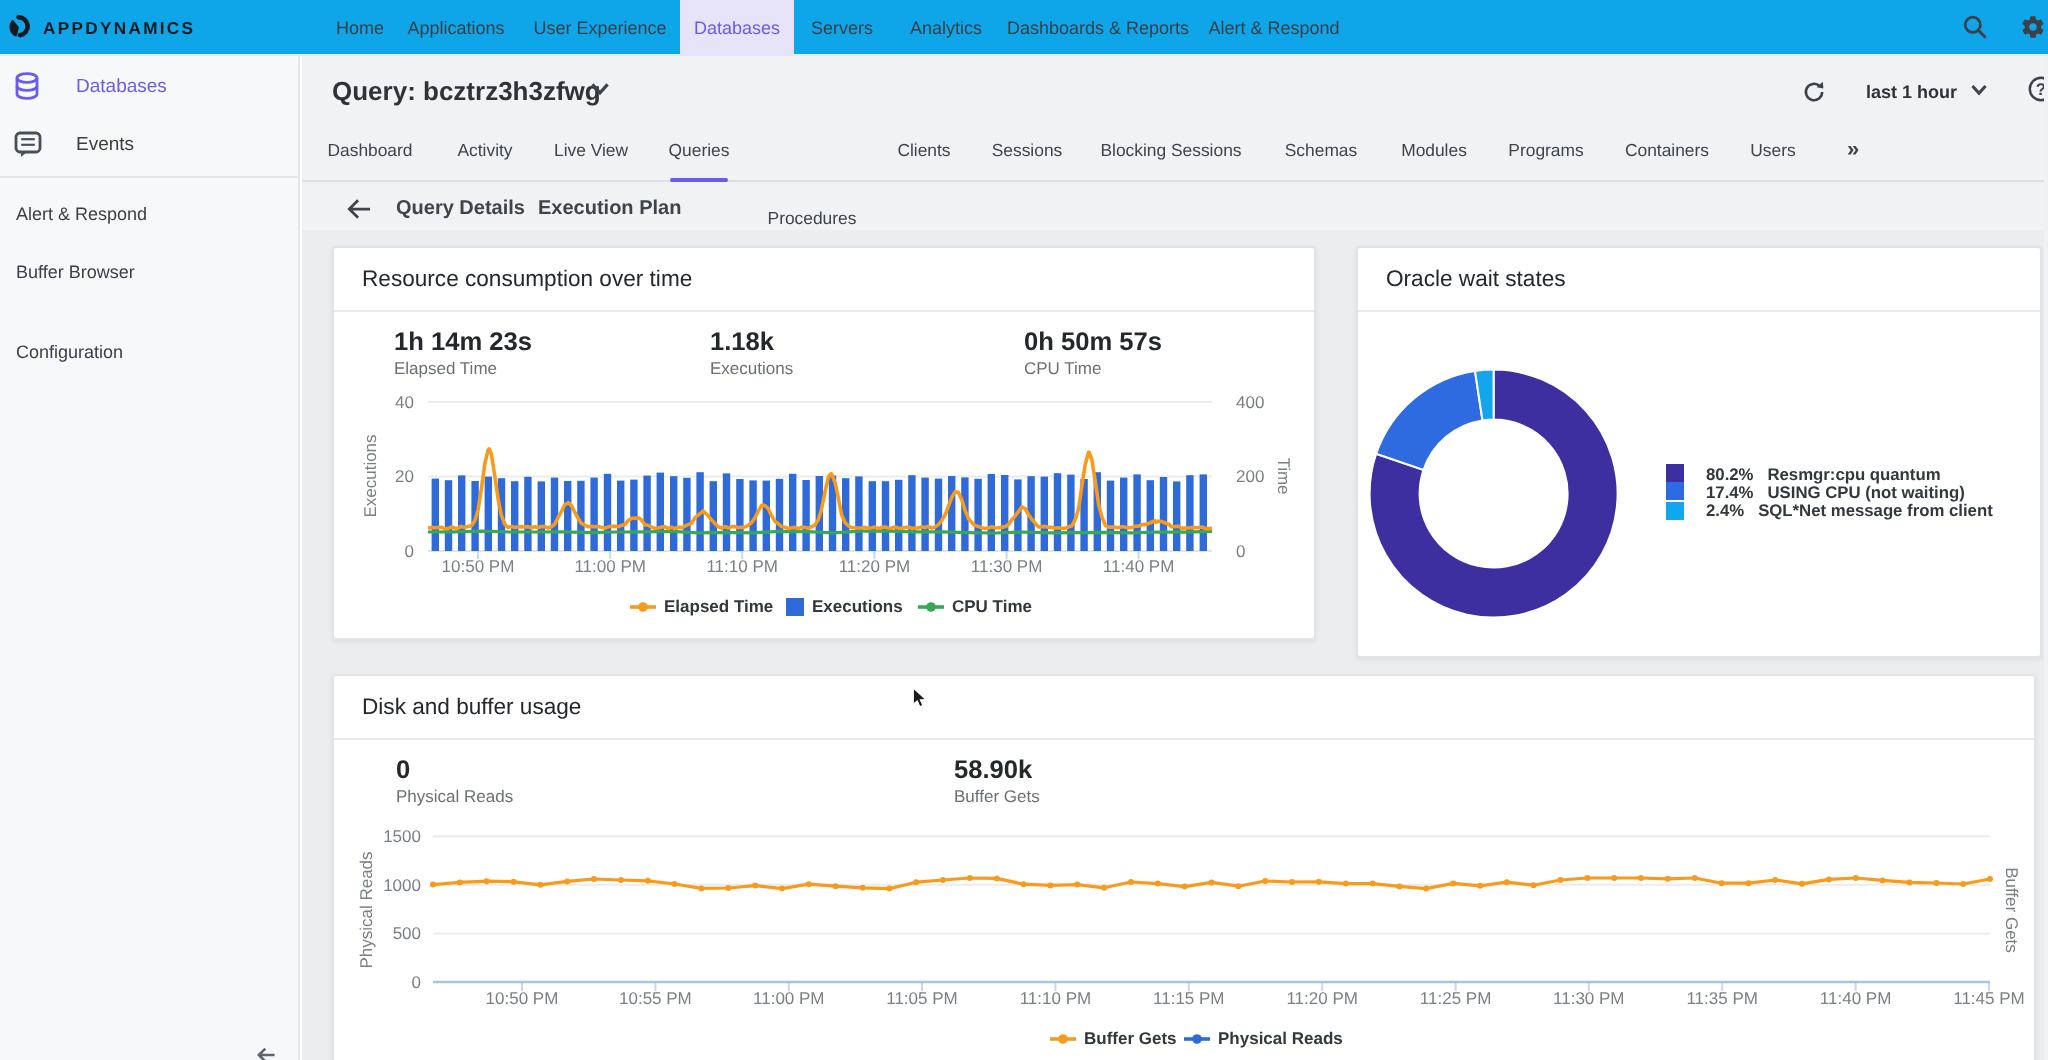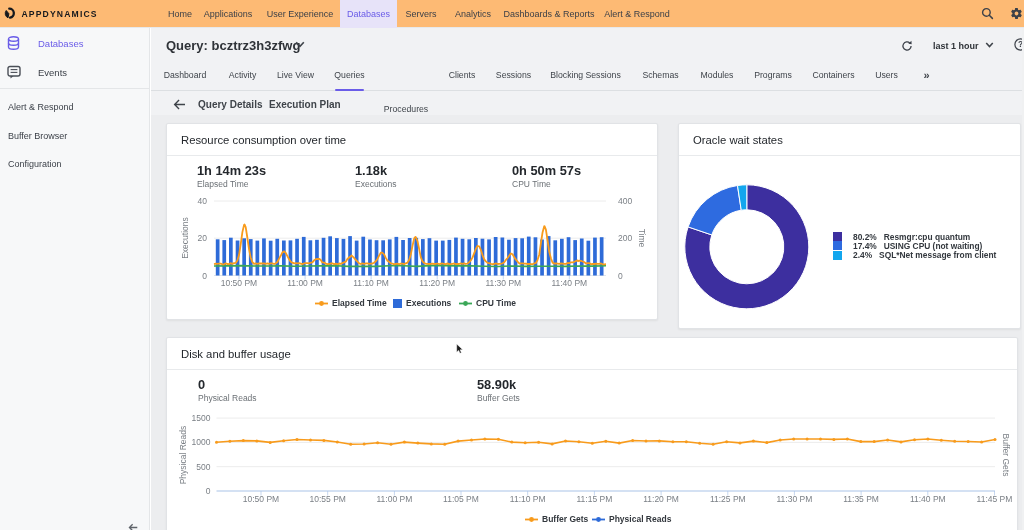--- a/index.html
+++ b/index.html
@@ -1,21 +1,21 @@
 <!DOCTYPE html>
 <html><head>
 <meta charset="utf-8">
 <style>
 * { margin:0; padding:0; box-sizing:border-box; }
 html,body { width:1024px; height:530px; overflow:hidden; font-family:"Liberation Sans", sans-serif; background:#fff; }
 .abs { position:absolute; }
 .ax { font:8.5px "Liberation Sans", sans-serif; fill:#7a7f85; }
 
 
-#topnav { position:absolute; left:0; top:0; width:1024px; height:28px; background:#fdba74; border-bottom:1px solid #e7e9eb; z-index:5; }
+#topnav { position:absolute; left:0; top:0; width:1024px; height:28px; background:#0ea5e9; border-bottom:1px solid #e7e9eb; z-index:5; }
 .navitem { position:absolute; top:0; height:28px; line-height:28px; font-size:9px; color:#3a3f47; white-space:nowrap; transform:translateX(-50%); }
 #logo-text { position:absolute; left:21.5px; top:0; height:28px; line-height:29px; font-size:8.6px; font-weight:bold; letter-spacing:1.15px; color:#16191d; }
 
 
 #sidebar { position:absolute; left:0; top:28px; width:150px; height:502px; background:#f7f8f9; border-right:1px solid #e4e6e8; }
 .sideitem { position:absolute; left:38px; font-size:9.5px; color:#3a3f47; }
 .sideitem2 { position:absolute; left:8px; font-size:9px; color:#3a3f47; }
 
 
 #header { position:absolute; left:151px; top:28px; width:873px; height:87px; background:#f1f2f4; }
@@ -71,21 +71,21 @@
   <svg class="abs" style="left:7px;top:37px" width="14" height="14" viewBox="0 0 14 14">
     <rect x="1" y="1.5" width="12" height="9.5" rx="2" fill="none" stroke="#4a4f57" stroke-width="1.4"></rect>
     <path d="M3.5 11 L3.5 13.5 L6.5 11" fill="#4a4f57"></path>
     <line x1="3.6" y1="4.6" x2="10.4" y2="4.6" stroke="#4a4f57" stroke-width="1.1"></line>
     <line x1="3.6" y1="7.4" x2="10.4" y2="7.4" stroke="#4a4f57" stroke-width="1.1"></line>
   </svg>
   <div class="sideitem" style="top:39px;">Events</div>
   <div style="position:absolute;left:0;top:60px;width:150px;height:1px;background:#e4e6e8;"></div>
   <div class="sideitem2" style="top:74px;">Alert &amp; Respond</div>
   <div class="sideitem2" style="top:103px;">Buffer Browser</div>
-  <div class="sideitem2" style="top:131px;">Configuration</div>
+  <div class="sideitem2" style="top:143px;">Configuration</div>
   <svg class="abs" style="left:128px;top:495px" width="10" height="9" viewBox="0 0 14 12">
     <path d="M13 6 H2.5 M6.5 1.5 L2 6 L6.5 10.5" fill="none" stroke="#5f646b" stroke-width="1.8"></path>
   </svg>
 </div>
 
 <div id="header">
   <div id="querytitle">Query: bcztrz3h3zfwg</div>
   <svg class="abs" style="left:144px;top:13px" width="10" height="7" viewBox="0 0 10 7">
     <path d="M1.2 1.2 L5 5.4 L8.8 1.2" fill="none" stroke="#3f444a" stroke-width="1.6"></path>
   </svg>

